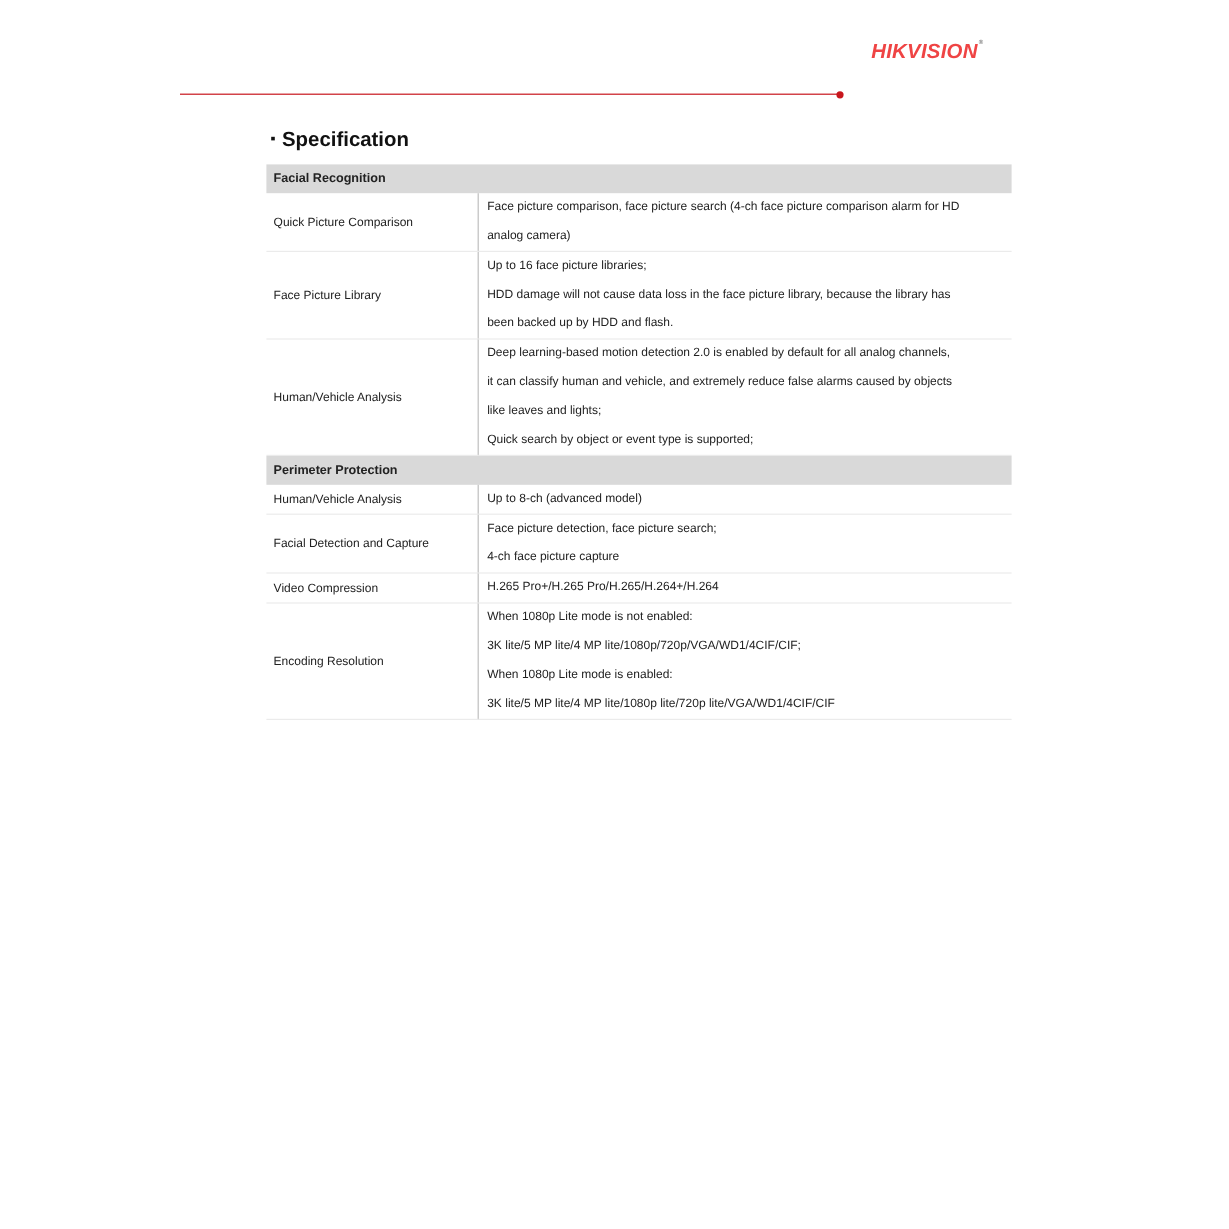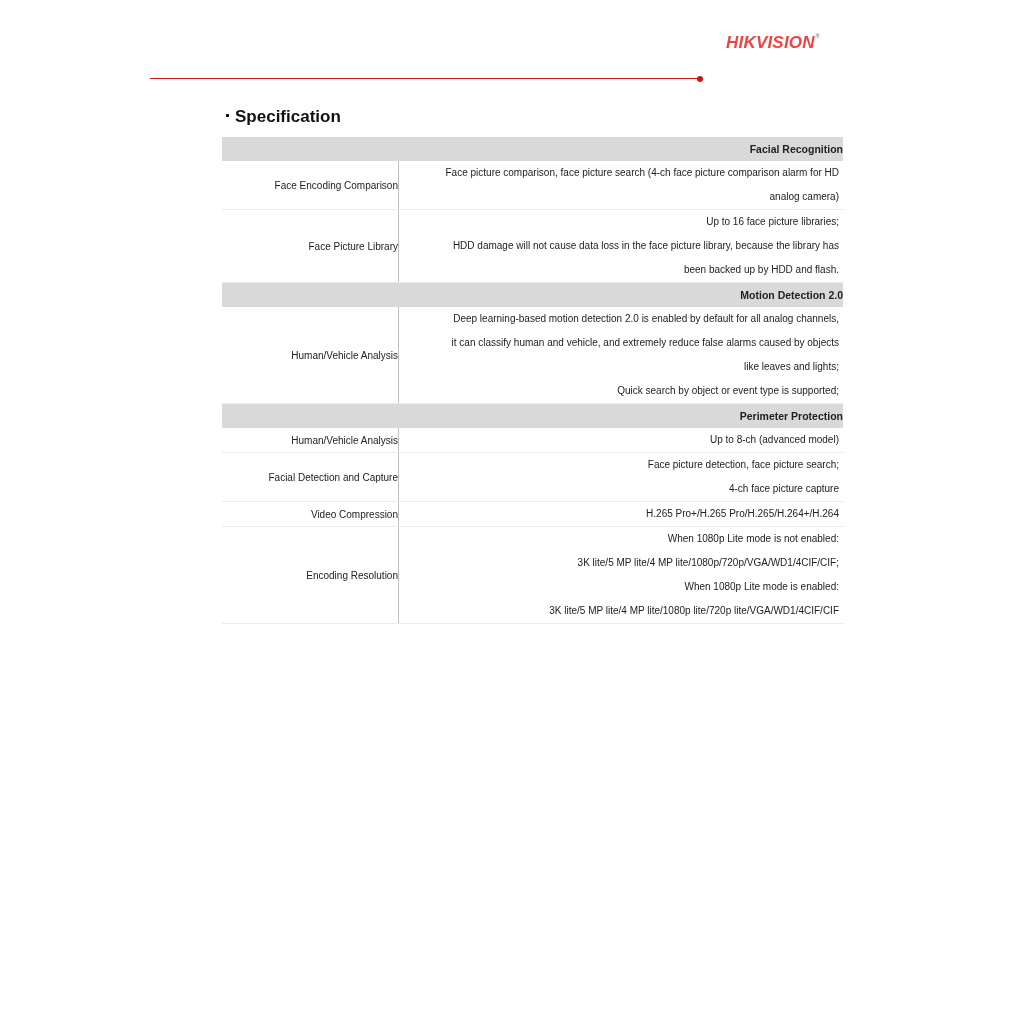--- a/index.html
+++ b/index.html
@@ -13,21 +13,21 @@
   .logo .reg { color: #7f7f7f; font-size: 5px; vertical-align: top; font-style: normal; margin-left: 1px; }
 
   .rule { position: absolute; left: 150px; top: 78px; width: 548px; height: 1px; background: #c8161d; }
   .rule-dot { position: absolute; left: 697px; top: 76px; width: 6px; height: 6px; border-radius: 50%; background: #c8161d; }
 
   .title { position: absolute; left: 226px; top: 107px; font-size: 17px; font-weight: bold; color: #111; text-align: right; }
   .title .bullet { display: inline-block; width: 3px; height: 3px; background: #111; vertical-align: middle; margin-right: 6px; position: relative; top: -2px; }
 
   table.spec { position: absolute; left: 222px; top: 137px; width: 621px; border-collapse: collapse;
                font-size: 10px; color: #222; }
-  table.spec td { padding: 0; vertical-align: middle; text-align: right; }
+  table.spec td { padding: 0; vertical-align: middle; }
   tr.section td { background: #d9d9d9; font-weight: bold; height: 24px; padding-left: 6px; font-size: 10.5px; }
   tr.row td { border-bottom: 1px solid #ebebeb; }
   td.label { width: 170px; padding-left: 6px !important; border-right: 1px solid #bfbfbf; }
   td.value { padding-left: 7px !important; padding-right: 4px !important; }
   .line { display: block; height: 24px; line-height: 24px; white-space: nowrap; }
 </style>
 </head>
 <body>
 
 <div class="logo">
@@ -40,36 +40,33 @@
 <div class="title">
   <span class="bullet"></span><span>Specification</span>
 </div>
 
 <table class="spec">
   <tbody id="spec-body">
       <tr class="section">
         <td colspan="2">Facial Recognition</td>
       </tr>
       <tr class="row">
-        <td class="label">Face Encoding Comparison</td>
+        <td class="label">Quick Picture Comparison</td>
         <td class="value">
           <span class="line">Face picture comparison, face picture search (4-ch face picture comparison alarm for HD</span>
           <span class="line">analog camera)</span>
         </td>
       </tr>
       <tr class="row">
         <td class="label">Face Picture Library</td>
         <td class="value">
           <span class="line">Up to 16 face picture libraries;</span>
           <span class="line">HDD damage will not cause data loss in the face picture library, because the library has</span>
           <span class="line">been backed up by HDD and flash.</span>
         </td>
-      </tr>
-      <tr class="section">
-        <td colspan="2">Motion Detection 2.0</td>
       </tr>
       <tr class="row">
         <td class="label">Human/Vehicle Analysis</td>
         <td class="value">
           <span class="line">Deep learning-based motion detection 2.0 is enabled by default for all analog channels,</span>
           <span class="line">it can classify human and vehicle, and extremely reduce false alarms caused by objects</span>
           <span class="line">like leaves and lights;</span>
           <span class="line">Quick search by object or event type is supported;</span>
         </td>
       </tr>

